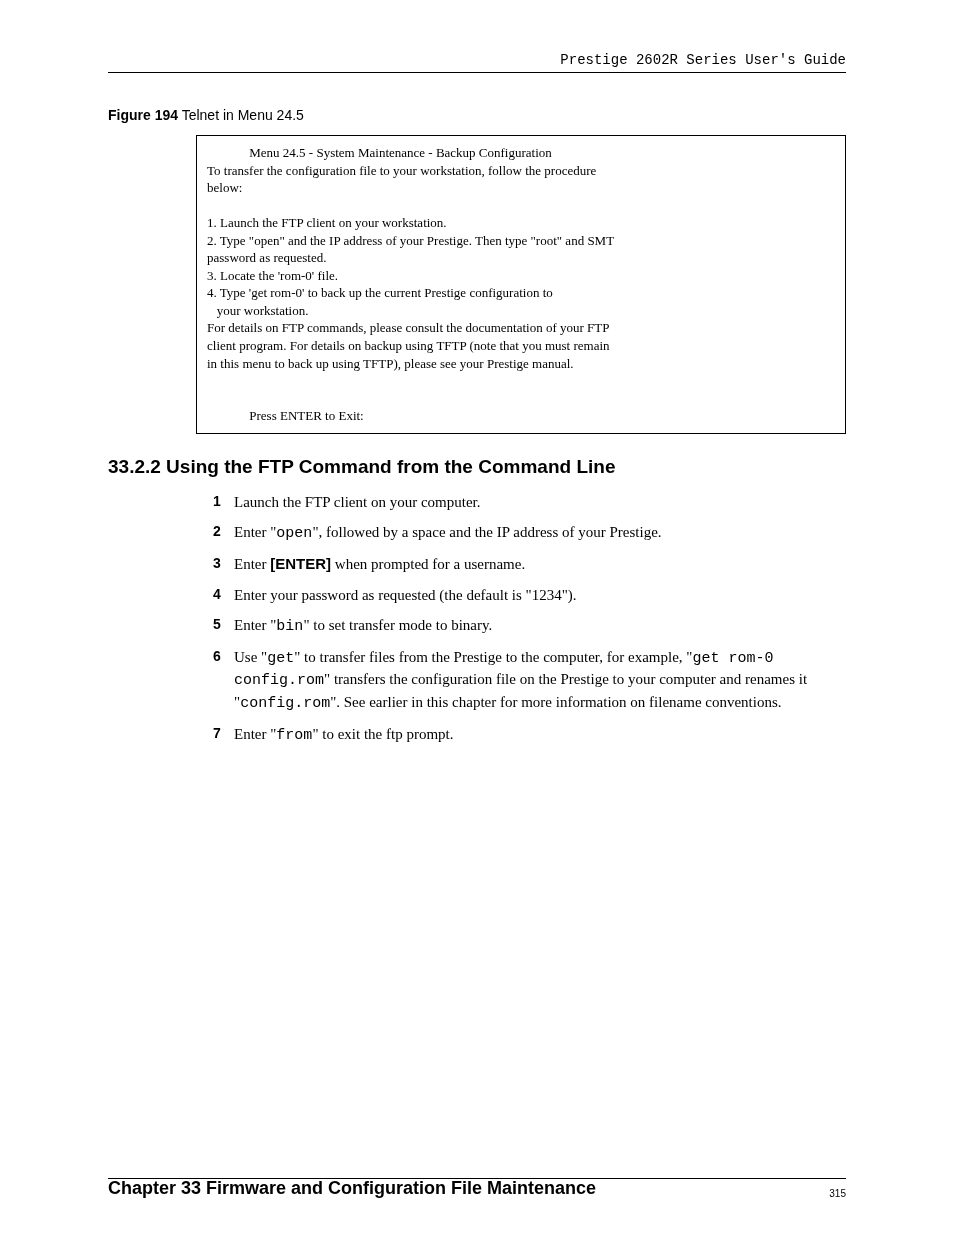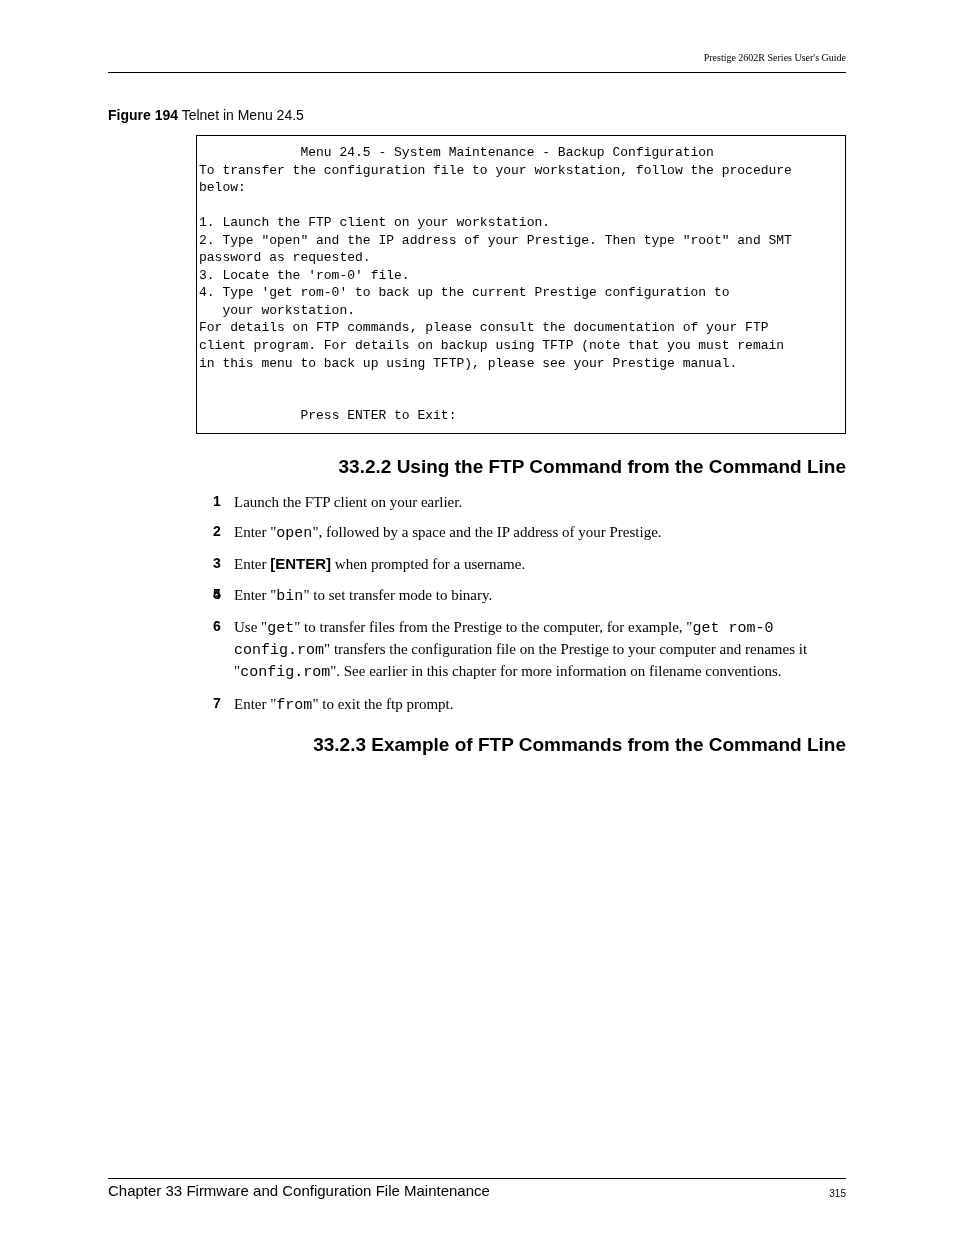--- a/index.html
+++ b/index.html
@@ -19,52 +19,51 @@
       position: absolute;
       top: 72px;
       left: 108px;
       right: 108px;
       border-bottom: 1.5px solid #000;
     }
     .header-text {
       position: absolute;
       top: 52px;
       right: 108px;
-      font-family: Liberation Serif, serif;
-      font-size: 10px;
+      font-family: Liberation Mono, monospace;
+      font-size: 14px;
       color: #000;
     }
     .content {
       margin-top: 55px;
     }
     .figure-label {
       font-family: Arial, Helvetica, sans-serif;
       font-size: 14px;
       margin-bottom: 12px;
     }
     .figure-label .bold {
       font-weight: bold;
     }
     .telnet-box {
       border: 1px solid #000;
-      padding: 8px 2px;
+      padding: 8px 10px;
       margin-left: 88px;
       margin-right: 0px;
-      font-family: Liberation Mono, monospace;
+      font-family: Liberation Serif, serif;
       font-size: 13px;
       line-height: 1.35;
       white-space: pre-wrap;
       margin-bottom: 22px;
     }
     .section-heading {
       font-family: Arial, Helvetica, sans-serif;
       font-size: 19px;
       font-weight: bold;
       margin-bottom: 14px;
-      text-align: right;
     }
     .numbered-list {
       margin-left: 108px;
       margin-bottom: 18px;
     }
     .numbered-list li {
       list-style: none;
       position: relative;
       padding-left: 18px;
       margin-bottom: 10px;
@@ -91,21 +90,22 @@
       bottom: 56px;
       left: 108px;
       right: 108px;
       border-top: 1.5px solid #000;
     }
     .footer-left {
       position: absolute;
       bottom: 36px;
       left: 108px;
       font-family: Arial, Helvetica, sans-serif;
-      font-size: 15px;
+      font-size: 18px;
+      font-weight: bold;
     }
     .footer-right {
       position: absolute;
       bottom: 36px;
       right: 108px;
       font-family: Arial, Helvetica, sans-serif;
       font-size: 10px;
     }
   </style>
 </head>
@@ -133,28 +133,27 @@
 For details on FTP commands, please consult the documentation of your FTP
 client program. For details on backup using TFTP (note that you must remain
 in this menu to back up using TFTP), please see your Prestige manual.
 
 
              Press ENTER to Exit:</div>
 
   <div class="section-heading">33.2.2  Using the FTP Command from the Command Line</div>
 
   <ol class="numbered-list" id="list1">
-      <li><span class="num">1</span><span>Launch the FTP client on your earlier.</span></li>
+      <li><span class="num">1</span><span>Launch the FTP client on your computer.</span></li>
       <li><span class="num">2</span><span>Enter "</span><span class="mono">open</span><span>", followed by a space and the IP address of your Prestige.</span></li>
       <li><span class="num">3</span><span>Enter </span><span class="sans">[ENTER]</span><span> when prompted for a username.</span></li>
-      <li><span class="num">4</span></li>
+      <li><span class="num">4</span><span>Enter your password as requested (the default is "1234").</span></li>
       <li><span class="num">5</span><span>Enter "</span><span class="mono">bin</span><span>" to set transfer mode to binary.</span></li>
       <li><span class="num">6</span><span>Use "</span><span class="mono">get</span><span>" to transfer files from the Prestige to the computer, for example, "</span><span class="mono">get rom-0 config.rom</span><span>" transfers the configuration file on the Prestige to your computer and renames it "</span><span class="mono">config.rom</span><span>". See earlier in this chapter for more information on filename conventions.</span></li>
       <li><span class="num">7</span><span>Enter "</span><span class="mono">from</span><span>" to exit the ftp prompt.</span></li>
     </ol>
 
-  <div class="section-heading">33.2.3  Example of FTP Commands from the Command Line</div>
 
 </div>
 
 <div class="footer-line"></div>
 <div class="footer-left">Chapter 33 Firmware and Configuration File Maintenance</div>
 <div class="footer-right">315</div>
 
 </body></html>

